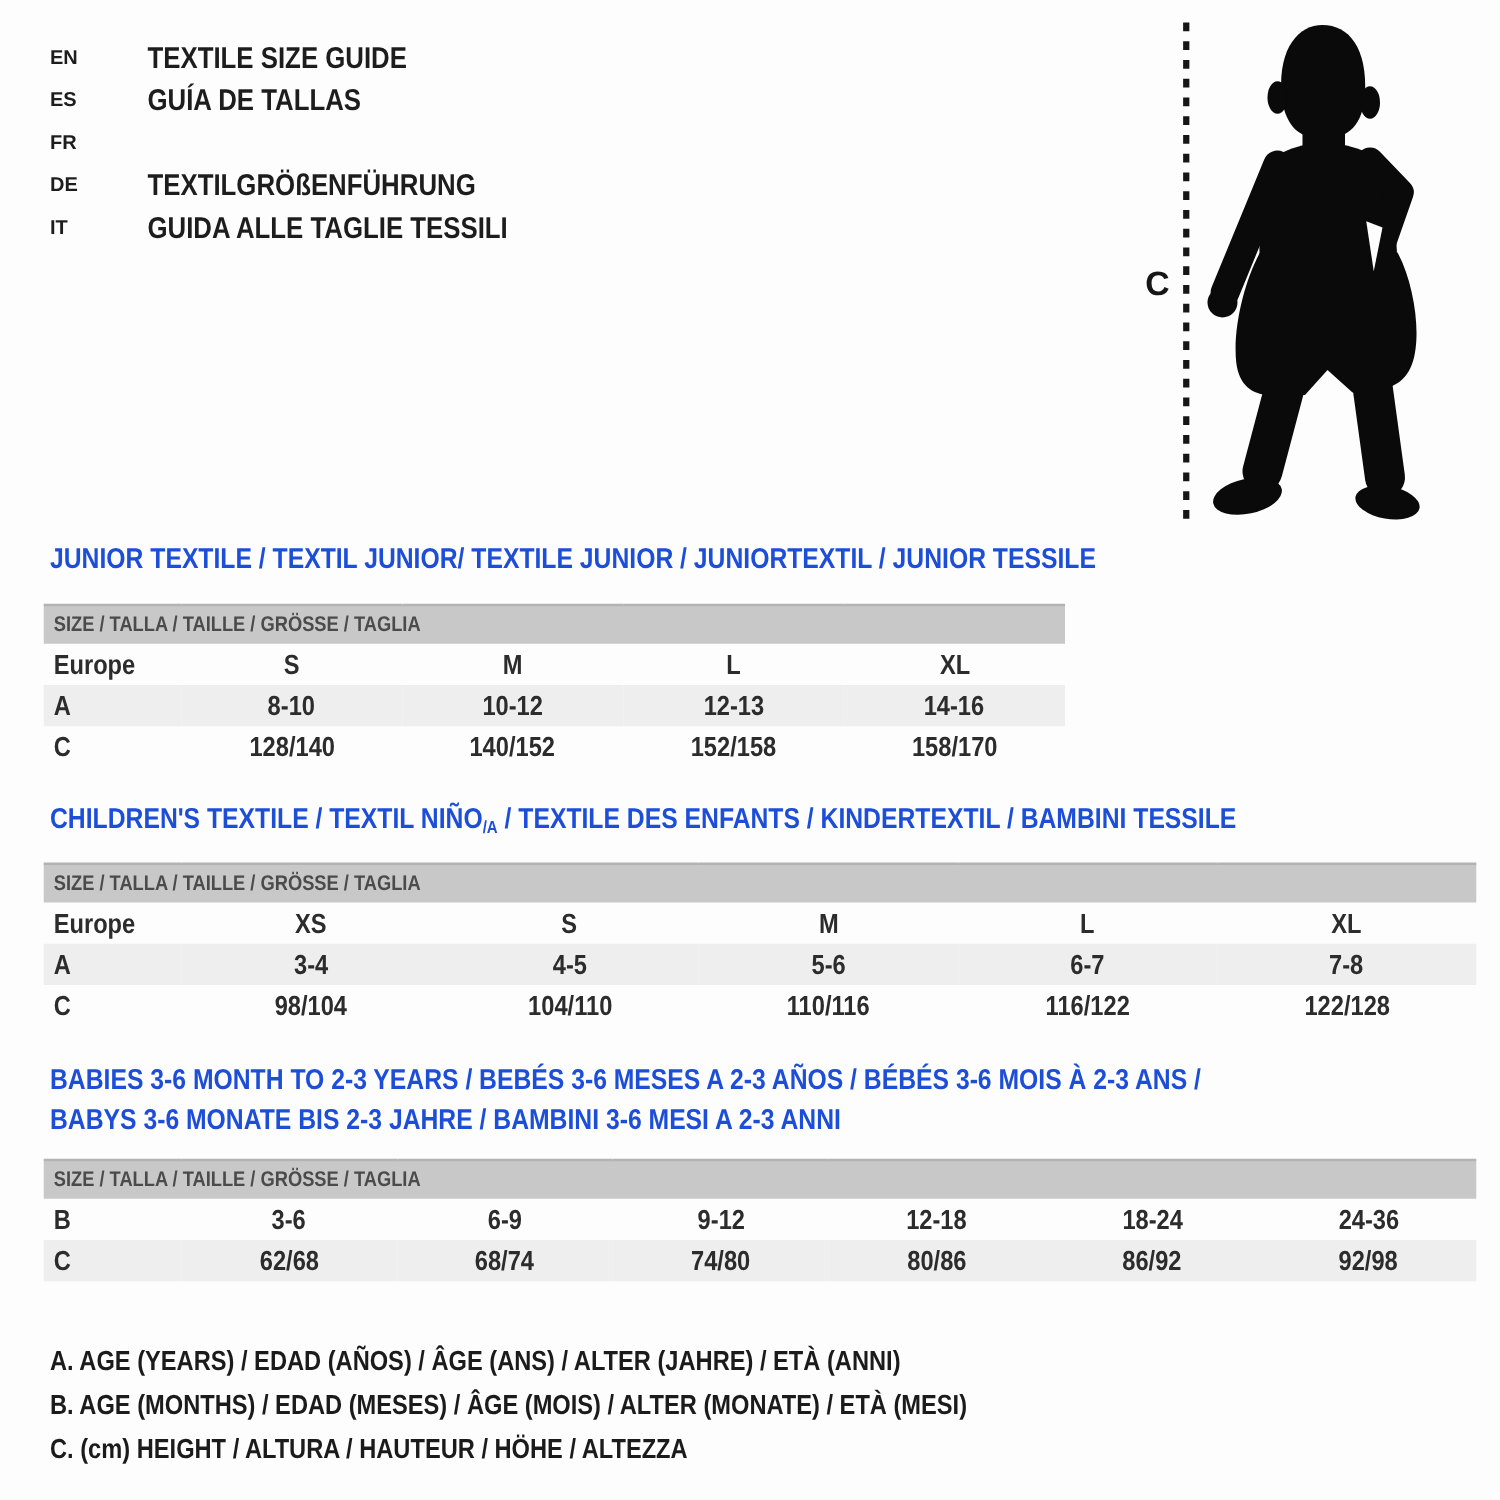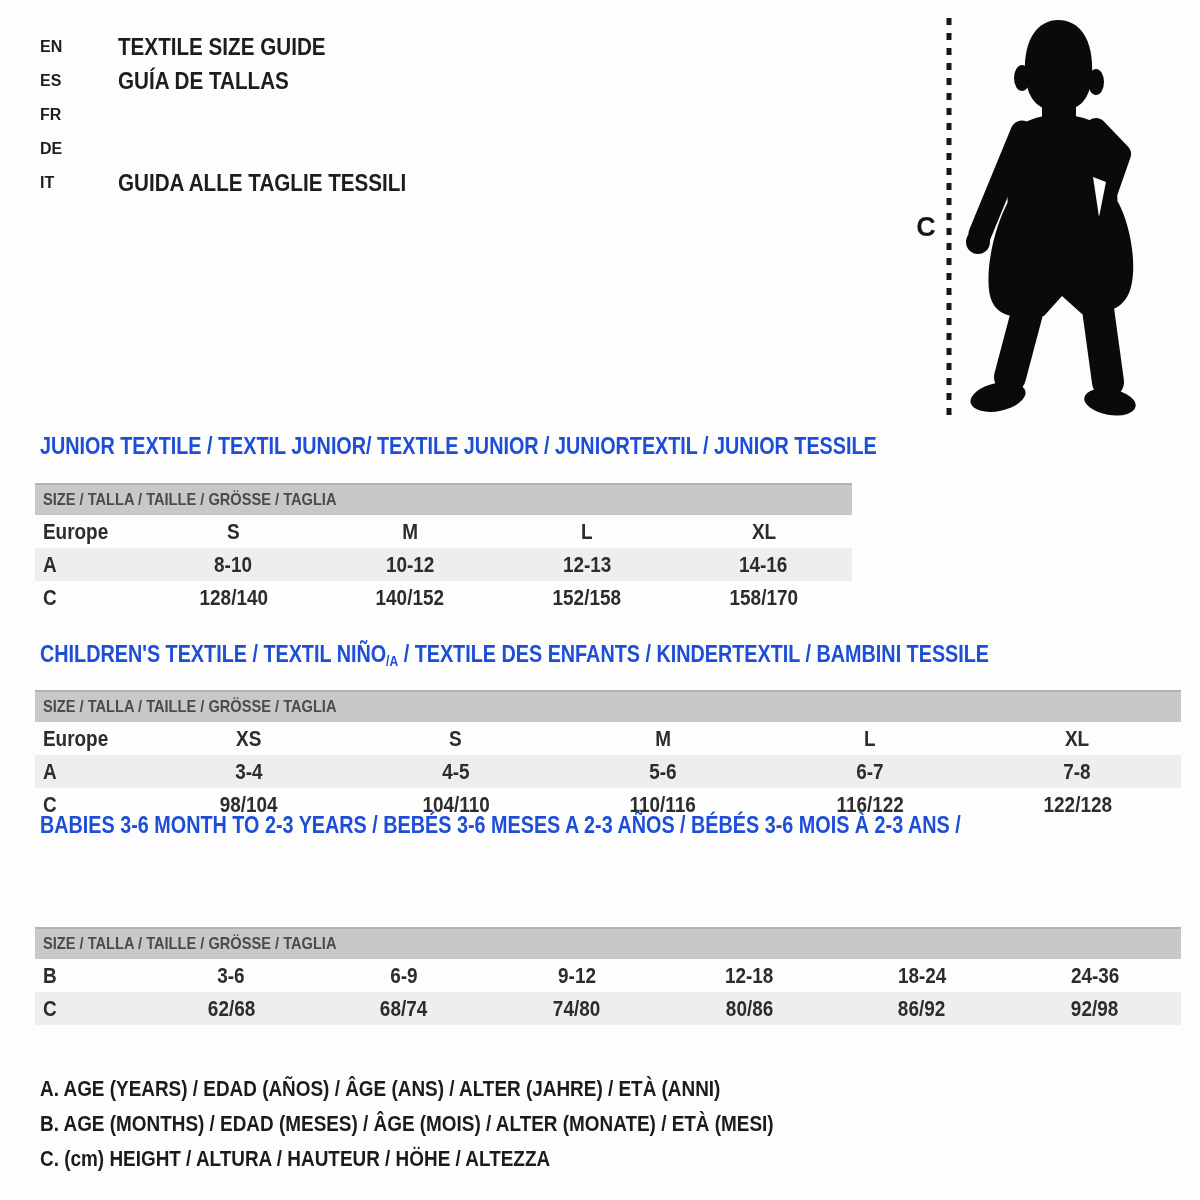--- a/index.html
+++ b/index.html
@@ -20,21 +20,21 @@
   
   .c-label{position:absolute;left:910px;top:212px;width:32px;text-align:center;
            font-size:27px;font-weight:700;color:#161616;}
   .dash-line{position:absolute;left:944px;top:16px;}
   .baby{position:absolute;left:960px;top:14px;}
 
   
   .sec-title{position:absolute;left:40px;font-size:23px;font-weight:700;color:#1d4ed8;}
   .st1{top:433px;}
   .st2{top:641px;}
-  .st3{top:809px;line-height:32px;}
+  .st3{top:847px;line-height:32px;}
   .sub{font-size:14px;vertical-align:-4px;}
 
   
   table.size-table{position:absolute;border-collapse:collapse;table-layout:fixed;}
   .tpos1{left:35px;top:483px;width:817px;}
   .tpos2{left:35px;top:690px;width:1146px;}
   .tpos3{left:35px;top:927px;width:1146px;}
   col.col-label{width:110px;}
   tr.band th{
     background:#c8c8c8;border-top:2px solid #b3b3b3;height:30px;
@@ -62,20 +62,21 @@
     </div>
     <div class="lang-row">
       <span class="lang-code">ES</span>
       <span class="lang-label"><span class="cond-l">GUÍA DE TALLAS</span></span>
     </div>
     <div class="lang-row">
       <span class="lang-code">FR</span>
     </div>
     <div class="lang-row">
       <span class="lang-code">DE</span>
+      <span class="lang-label"><span class="cond-l">TEXTILGRÖßENFÜHRUNG</span></span>
     </div>
     <div class="lang-row">
       <span class="lang-code">IT</span>
       <span class="lang-label"><span class="cond-l">GUIDA ALLE TAGLIE TESSILI</span></span>
     </div>
   </div>
 
   <div class="c-label">C</div>
   <svg class="dash-line" width="10" height="402" viewBox="0 0 10 402">
     <line x1="5" y1="2" x2="5" y2="400" stroke="#161616" stroke-width="5" stroke-dasharray="7 8"></line>
@@ -189,20 +190,21 @@
         <td><span class="cond">104/110</span></td>
         <td><span class="cond">110/116</span></td>
         <td><span class="cond">116/122</span></td>
         <td><span class="cond">122/128</span></td>
       </tr>
     </tbody>
   </table>
 
   <div class="sec-title st3">
     <div><span class="cond-l">BABIES 3-6 MONTH TO 2-3 YEARS / BEBÉS 3-6 MESES A 2-3 AÑOS / BÉBÉS 3-6 MOIS À 2-3 ANS /</span></div>
+    <div><span class="cond-l">BABYS 3-6 MONATE BIS 2-3 JAHRE / BAMBINI 3-6 MESI A 2-3 ANNI</span></div>
   </div>
   <table class="size-table tpos3">
     <colgroup>
         <col class="col-label">
         <col>
         <col>
         <col>
         <col>
         <col>
         <col>

